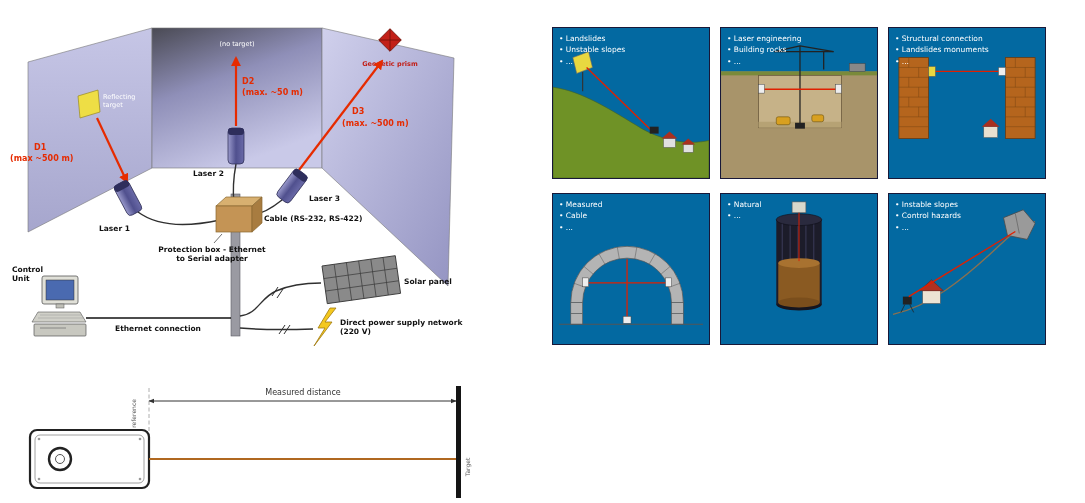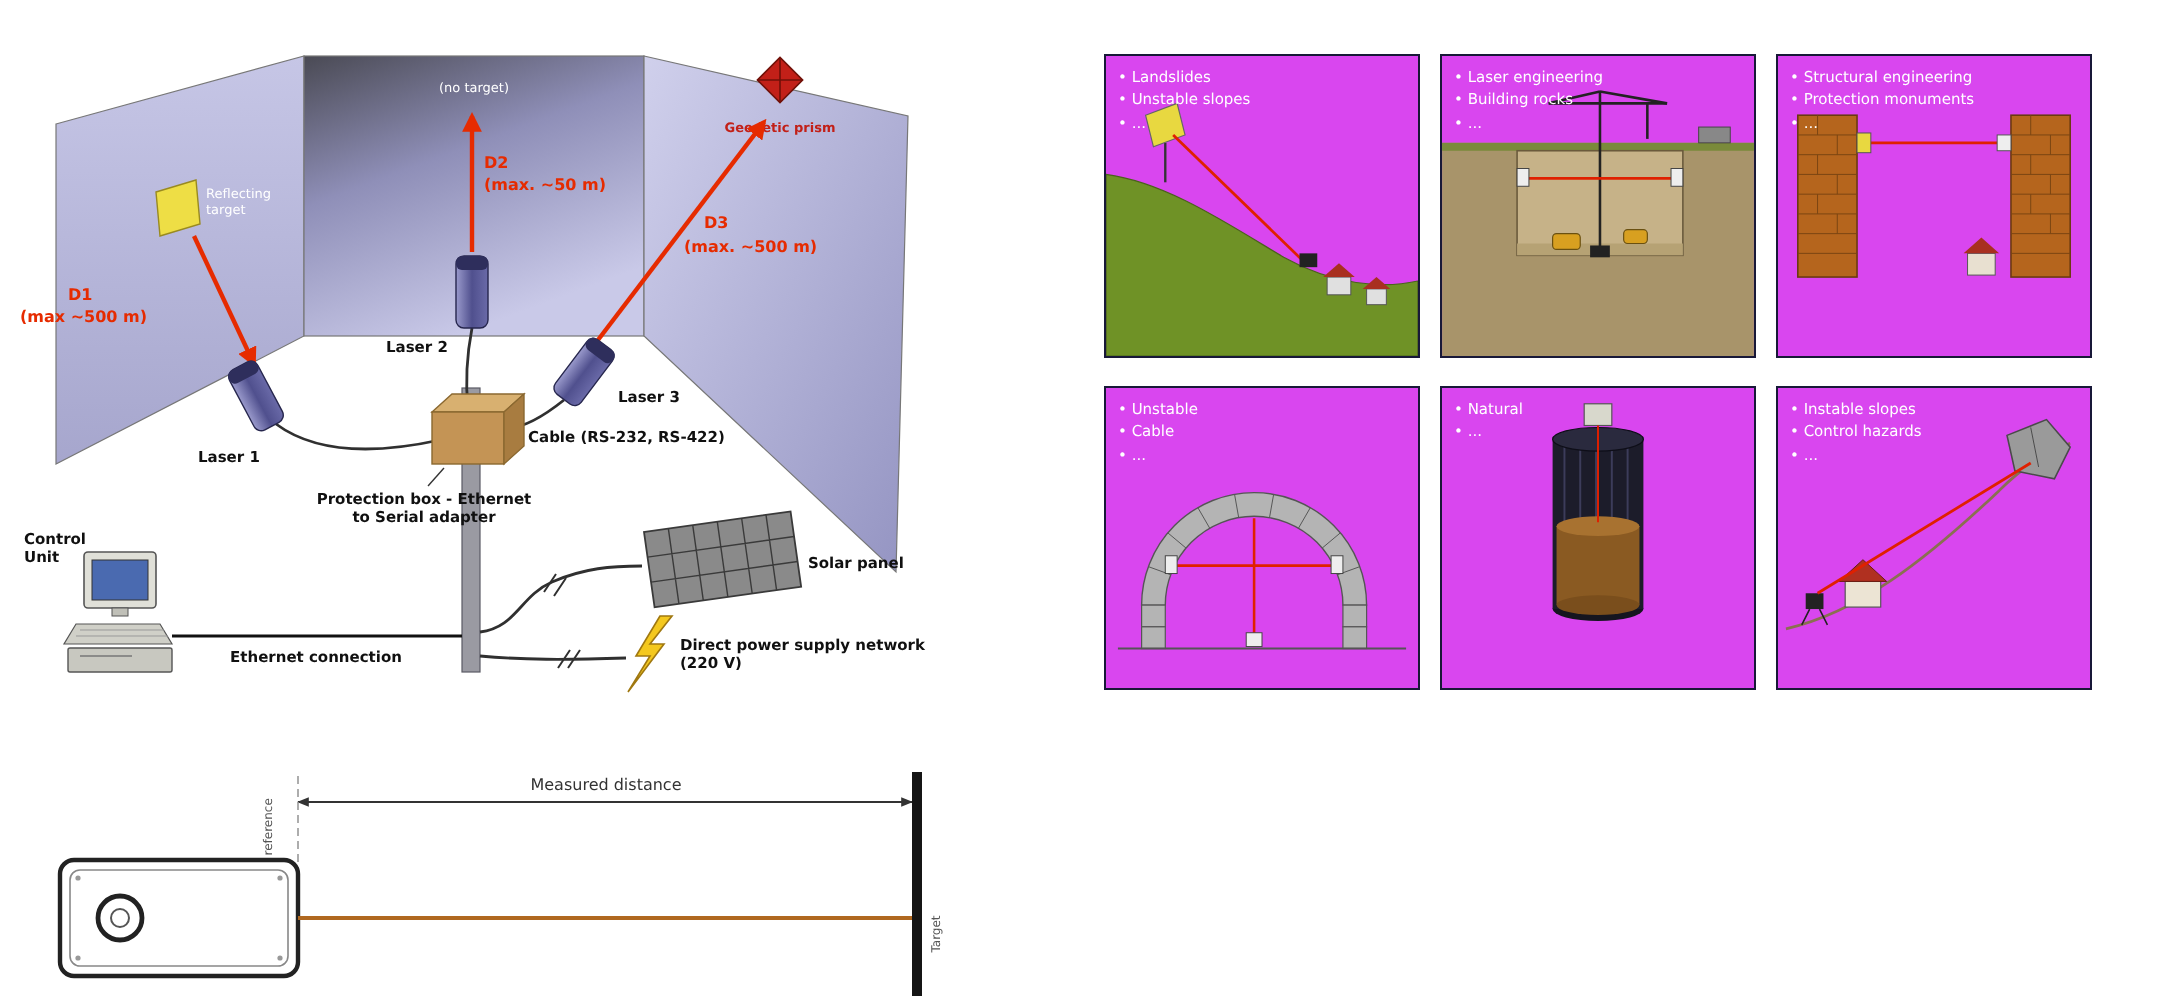--- a/index.html
+++ b/index.html
@@ -9,21 +9,21 @@
   }
   .main-diagram { position:absolute; left:0; top:0; }
   .measure-diagram { position:absolute; left:8px; top:382px; }
 
   
   .apps-grid {
     position:absolute; left:552px; top:27px;
     display:grid; grid-template-columns:repeat(3,158px); grid-auto-rows:152px;
     gap:14px 10px;
   }
-  .tile { position:relative; background:#d946ef; border:1px solid #181838; overflow:hidden; }
+  .tile { position:relative; background:#0369a1; border:1px solid #181838; overflow:hidden; }
   .tile-art { position:absolute; left:0; top:0; width:100%; height:100%; }
   .tile-text { position:absolute; top:5px; left:6px; right:3px; z-index:2; }
   .tile-item { font-size:7.5px; line-height:1.5; color:#ffffff; white-space:nowrap; }
   .tile-item::before { content:"• "; }
 
   
   .t-white  { font-family:"DejaVu Sans",sans-serif; font-size:6.5px; fill:#ffffff; }
   .t-red    { font-family:"DejaVu Sans",sans-serif; font-size:8px; font-weight:bold; fill:#e62b00; }
   .t-redsm  { font-family:"DejaVu Sans",sans-serif; font-size:6.5px; font-weight:bold; fill:#c22018; }
   .t-black  { font-family:"DejaVu Sans",sans-serif; font-size:7.5px; font-weight:bold; fill:#101010; }
@@ -224,22 +224,22 @@
         </g>
         <path d="M10,40h30M10,50h30M10,60h30M10,70h30M10,80h30M10,90h30M10,100h30M118,40h30M118,50h30M118,60h30M118,70h30M118,80h30M118,90h30M118,100h30" stroke="#7a4512" stroke-width="0.5"></path>
         <path d="M20,30v10M30,40v10M20,50v10M30,60v10M20,70v10M30,80v10M128,30v10M138,40v10M128,50v10M138,60v10M128,70v10M138,80v10" stroke="#7a4512" stroke-width="0.5"></path>
         <line x1="40" y1="44" x2="118" y2="44" stroke="#e02000" stroke-width="1.4"></line>
         <rect x="40" y="39" width="7" height="10" fill="#e8d840" stroke="#555" stroke-width="0.5"></rect>
         <rect x="111" y="40" width="7" height="8" fill="#eee" stroke="#555" stroke-width="0.5"></rect>
         <rect x="96" y="100" width="14" height="11" fill="#e8e0d0" stroke="#555" stroke-width="0.5"></rect>
         <polygon points="94,100 103,92 112,100" fill="#a83020"></polygon>
       </svg>
       <div class="tile-text">
-        <div class="tile-item">Structural engineering</div>
-        <div class="tile-item">Protection monuments</div>
+        <div class="tile-item">Structural connection</div>
+        <div class="tile-item">Landslides monuments</div>
         <div class="tile-item">...</div>
       </div>
     </div>
 
     <div class="tile">
       <svg class="tile-art" viewBox="0 0 158 152">
         <path d="M18,110 A57,57 0 0 1 132,110 L120,110 A45,45 0 0 0 30,110 Z" fill="#b4b4b4" stroke="#555" stroke-width="0.7"></path>
         <path d="M32.7,94.6L21.4,90.5 M40.5,81.1L31.3,73.4 M52.5,71L46.5,60.6 M67.2,65.7L65.1,53.9 M82.8,65.7L84.9,53.9 M97.5,71L103.5,60.6 M109.5,81.1L118.7,73.4 M117.3,94.6L128.6,90.5" stroke="#555" stroke-width="0.5"></path>
         <g fill="#b4b4b4" stroke="#555" stroke-width="0.6">
           <rect x="18" y="110" width="12" height="11"></rect>
@@ -248,21 +248,21 @@
           <rect x="120" y="121" width="12" height="11"></rect>
         </g>
         <line x1="6" y1="132" x2="152" y2="132" stroke="#555" stroke-width="1"></line>
         <line x1="33" y1="90" x2="117" y2="90" stroke="#e02000" stroke-width="1.3"></line>
         <line x1="75" y1="66" x2="75" y2="126" stroke="#e02000" stroke-width="1.3"></line>
         <rect x="30" y="85" width="6" height="9" fill="#eee" stroke="#444" stroke-width="0.5"></rect>
         <rect x="114" y="85" width="6" height="9" fill="#eee" stroke="#444" stroke-width="0.5"></rect>
         <rect x="71" y="124" width="8" height="7" fill="#eee" stroke="#444" stroke-width="0.5"></rect>
       </svg>
       <div class="tile-text">
-        <div class="tile-item">Unstable</div>
+        <div class="tile-item">Measured</div>
         <div class="tile-item">Cable</div>
         <div class="tile-item">...</div>
       </div>
     </div>
 
     <div class="tile">
       <svg class="tile-art" viewBox="0 0 158 152">
         <ellipse cx="79" cy="112" rx="23" ry="6" fill="#15151f"></ellipse>
         <rect x="56" y="26" width="46" height="86" fill="#1c1c2a"></rect>
         <path d="M62,28v82M70,28v82M78,28v82M86,28v82M94,28v82" stroke="#3c3c5a" stroke-width="1"></path>

